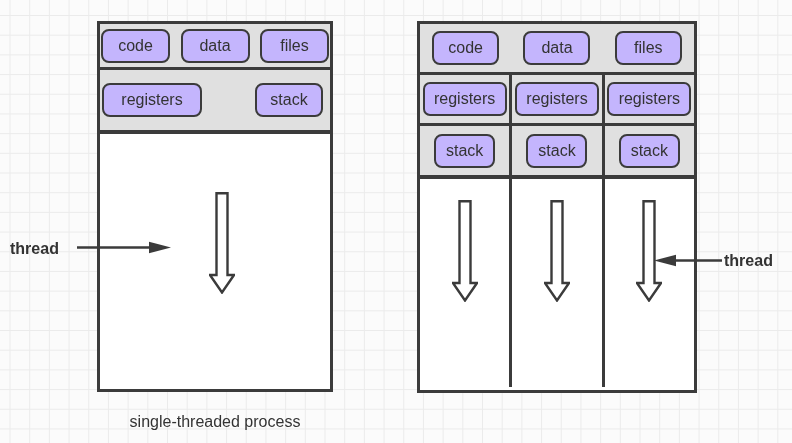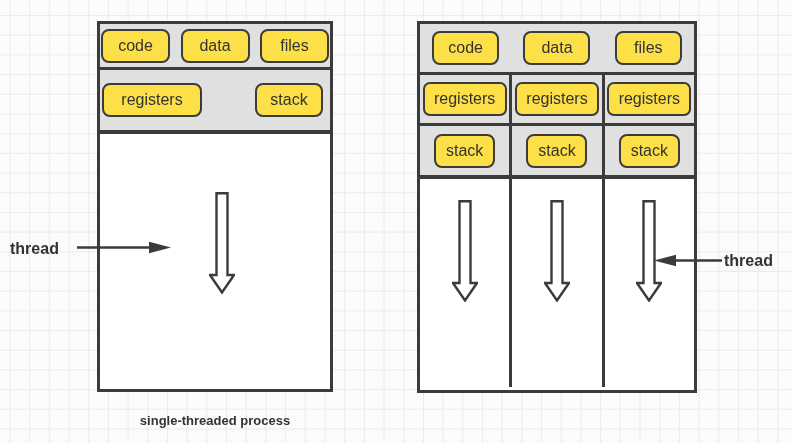--- a/index.html
+++ b/index.html
@@ -27,21 +27,21 @@
 
   .band {
     box-sizing: border-box;
     background: #e0e0e0;
     display: flex;
     align-items: center;
   }
 
   .chip {
     box-sizing: border-box;
-    background: #fde047;
+    background: #c4b5fd;
     border: 2.4px solid #3b3b3b;
     border-radius: 8px;
     height: 34px;
     display: flex;
     align-items: center;
     justify-content: center;
     font-size: 16px;
     color: #333333;
     white-space: nowrap;
   }
@@ -81,22 +81,22 @@
   }
   .thread-label-left { left: 10px; top: 240px; }
   .thread-label-right { left: 724px; top: 252px; }
 
   .pointer-svg { position: absolute; overflow: visible; }
   .pointer-left-svg { left: 76px; top: 238px; }
   .pointer-right-svg { left: 653px; top: 251px; }
 
   .caption {
     position: absolute;
-    font-size: 13px;
-    font-weight: bold;
+    font-size: 16px;
+    font-weight: normal;
     color: #333333;
     text-align: center;
   }
   .caption-left { left: 97px; top: 413px; width: 236px; }
   .caption-right { left: 417px; top: 413px; width: 240px; }
 </style>
 </head>
 <body>
 
 <div class="stage">

